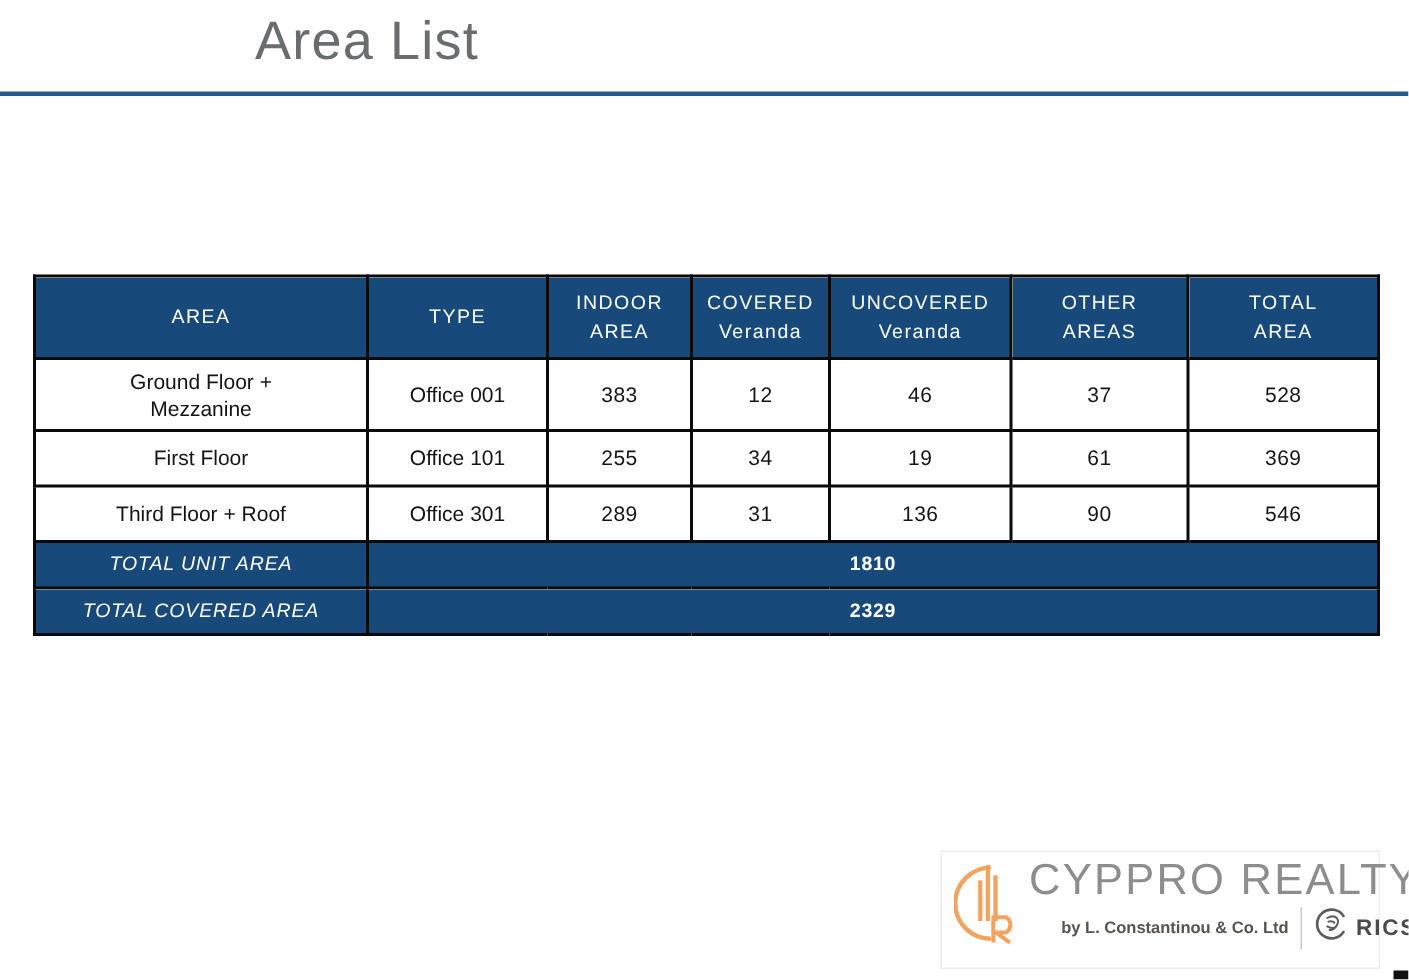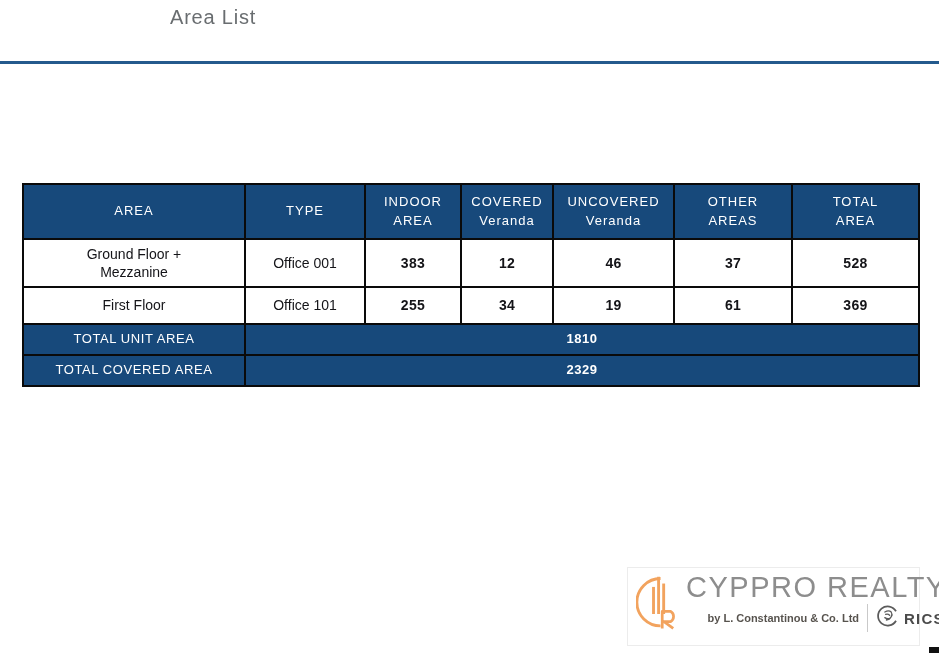--- a/index.html
+++ b/index.html
@@ -9,21 +9,21 @@
     background: #ffffff;
     font-family: "Liberation Sans", sans-serif;
     overflow: hidden;
   }
 
   
   .page-title {
     position: absolute;
     left: 170px;
     top: 6px;
-    font-size: 20px;
+    font-size: 36px;
     letter-spacing: 0.8px;
     color: #696d70;
   }
   .title-rule {
     position: absolute;
     left: 0;
     top: 61px;
     width: 939px;
     height: 3px;
     background: #245a8d;
@@ -58,30 +58,30 @@
   }
   thead th .hline { display: block; }
   tbody td {
     background: #ffffff;
     color: #141418;
     font-size: 14px;
     height: 37px;
     line-height: 1.3;
   }
   tbody tr.row-1 td { height: 48px; }
-  td.num { font-weight: bold; letter-spacing: 0.3px; }
+  td.num { font-weight: normal; letter-spacing: 0.3px; }
   td .aline { display: block; }
 
   tr.total-row td {
     background: #17497b;
     color: #ffffff;
     height: 31px;
     font-size: 13px;
   }
-  tr.total-row td.total-label { letter-spacing: 0.6px; }
+  tr.total-row td.total-label { letter-spacing: 0.6px; font-style: italic; }
   tr.total-row td.total-value { font-weight: bold; letter-spacing: 0.5px; }
 
   
   .logo-box {
     position: absolute;
     left: 627px;
     top: 567px;
     width: 293px;
     height: 79px;
     background: #ffffff;
@@ -201,20 +201,32 @@
         <td>
           <span class="aline">First Floor</span>
 
         </td>
         <td>Office 101</td>
         <td class="num">255</td>
         <td class="num">34</td>
         <td class="num">19</td>
         <td class="num">61</td>
         <td class="num">369</td>
+      </tr>
+      <tr>
+        <td>
+          <span class="aline">Third Floor + Roof</span>
+
+        </td>
+        <td>Office 301</td>
+        <td class="num">289</td>
+        <td class="num">31</td>
+        <td class="num">136</td>
+        <td class="num">90</td>
+        <td class="num">546</td>
       </tr>
       <tr class="total-row">
         <td class="total-label">TOTAL UNIT AREA</td>
         <td class="total-value" colspan="6">1810</td>
       </tr>
       <tr class="total-row">
         <td class="total-label">TOTAL COVERED AREA</td>
         <td class="total-value" colspan="6">2329</td>
       </tr>
     </tbody>

